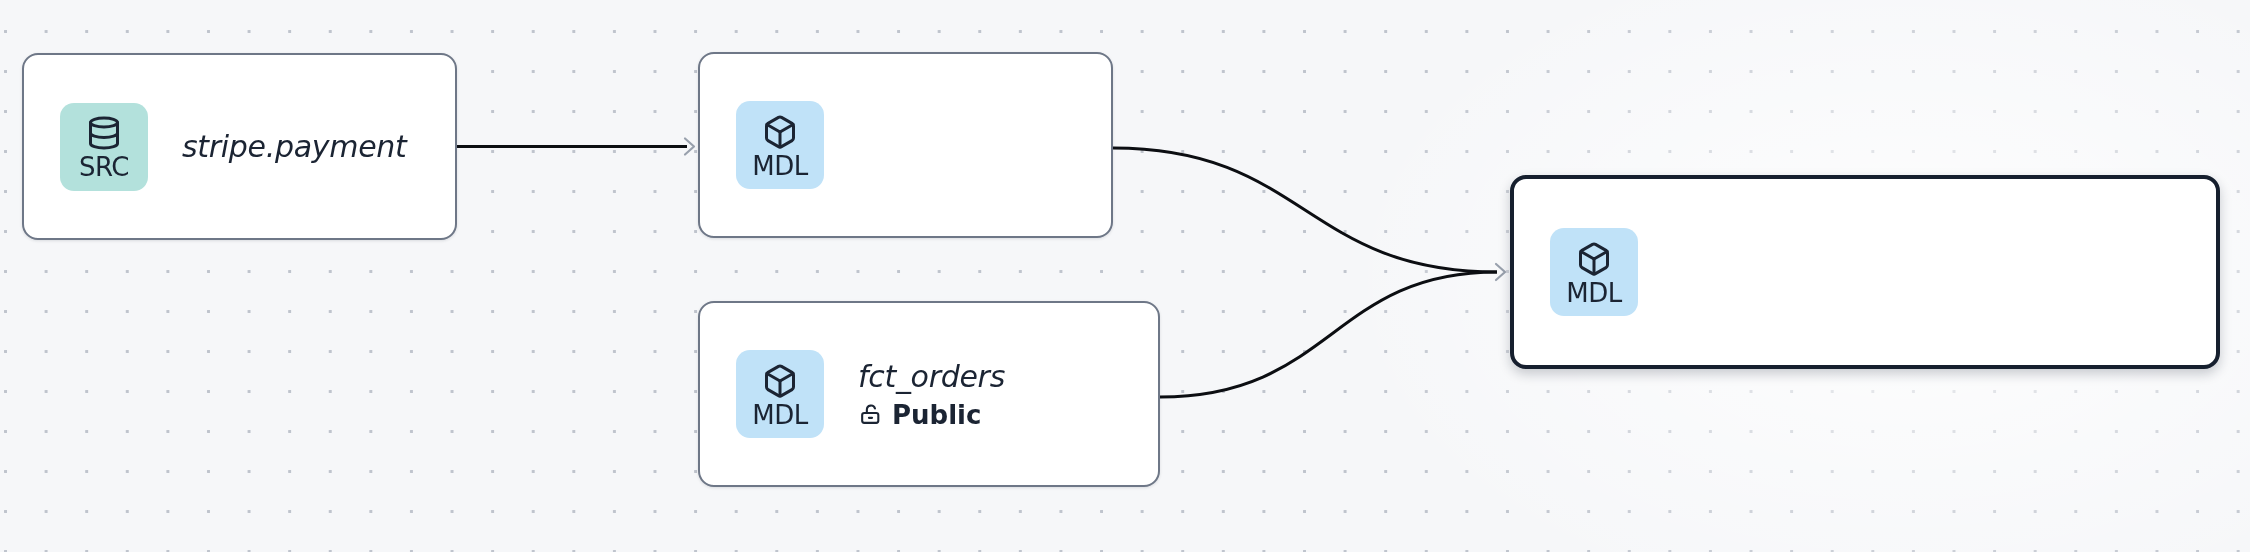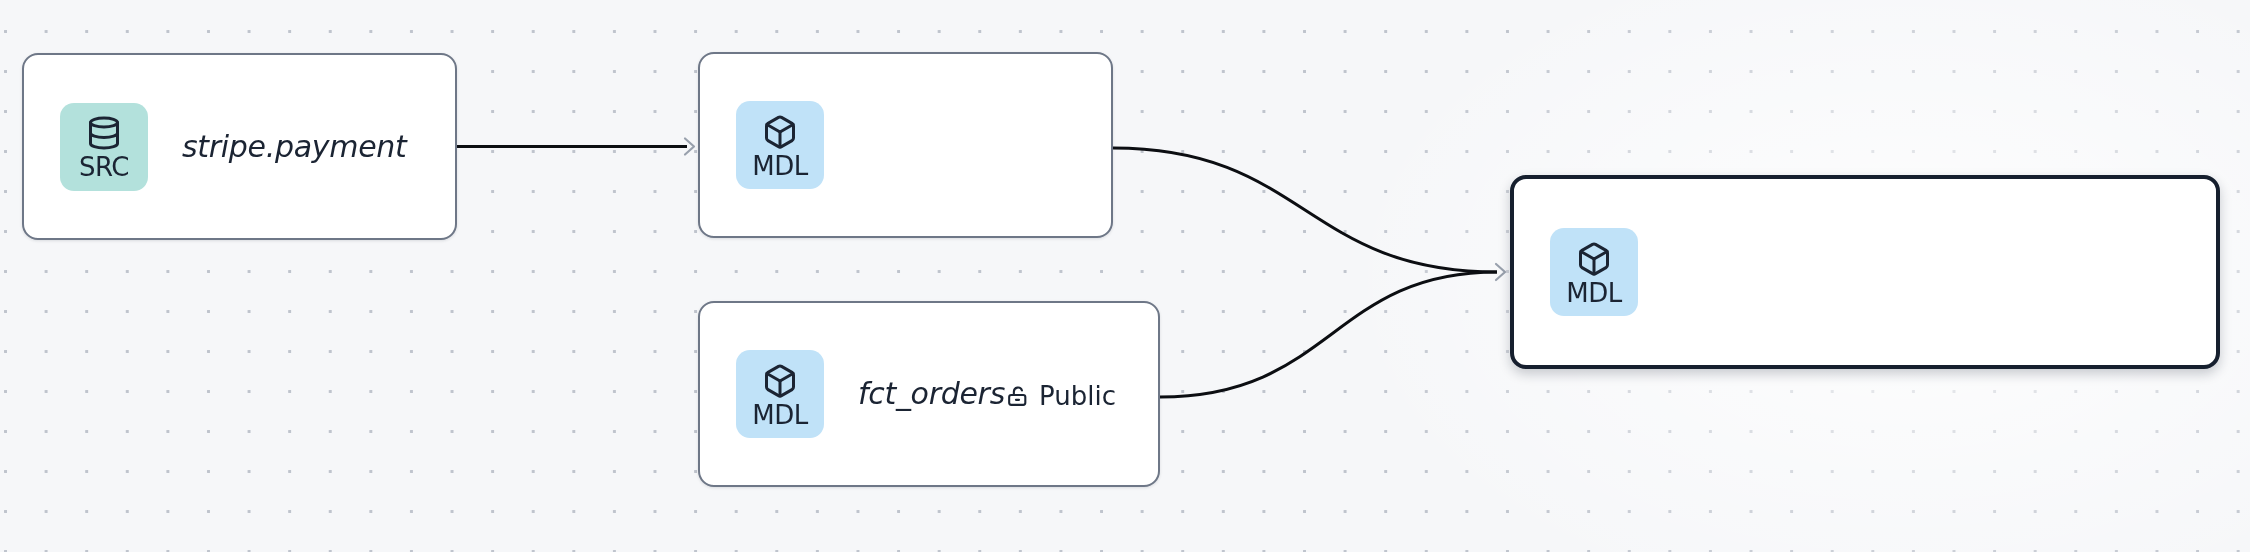--- a/index.html
+++ b/index.html
@@ -55,23 +55,23 @@
     flex:0 0 auto;
     display:flex;flex-direction:column;align-items:center;justify-content:center;
     gap:3px;padding-top:2px;
     color:var(--text);
   }
   .badge-src{background:var(--src-badge);}
   .badge-mdl{background:var(--mdl-badge);align-items:center;}
   .badge-icon{width:36px;height:36px;stroke:var(--text);stroke-width:2;fill:none;stroke-linecap:round;stroke-linejoin:round;}
   .badge-label{font-size:26px;line-height:1;letter-spacing:-0.5px;color:var(--text);}
   .node-title{font-size:30px;letter-spacing:-0.3px;color:var(--text);line-height:1.25;white-space:nowrap;font-style:italic;}
-  .node-text{display:flex;flex-direction:row;}
+  .node-text{display:flex;flex-direction:column;}
   .node-meta{display:flex;align-items:center;gap:9px;margin-top:4px;color:var(--text);}
-  .meta-label{font-size:26px;color:var(--text);}
+  .meta-label{font-size:26px;color:var(--text);font-weight:bold;}
   .lock-icon{width:25px;height:25px;stroke:var(--text);stroke-width:2;fill:none;stroke-linecap:round;stroke-linejoin:round;}
 </style>
 </head>
 <body>
 
 <div class="canvas">
 
   <div class="halo"></div>
 
   <svg class="edges" width="2250" height="552" viewBox="0 0 2250 552">

